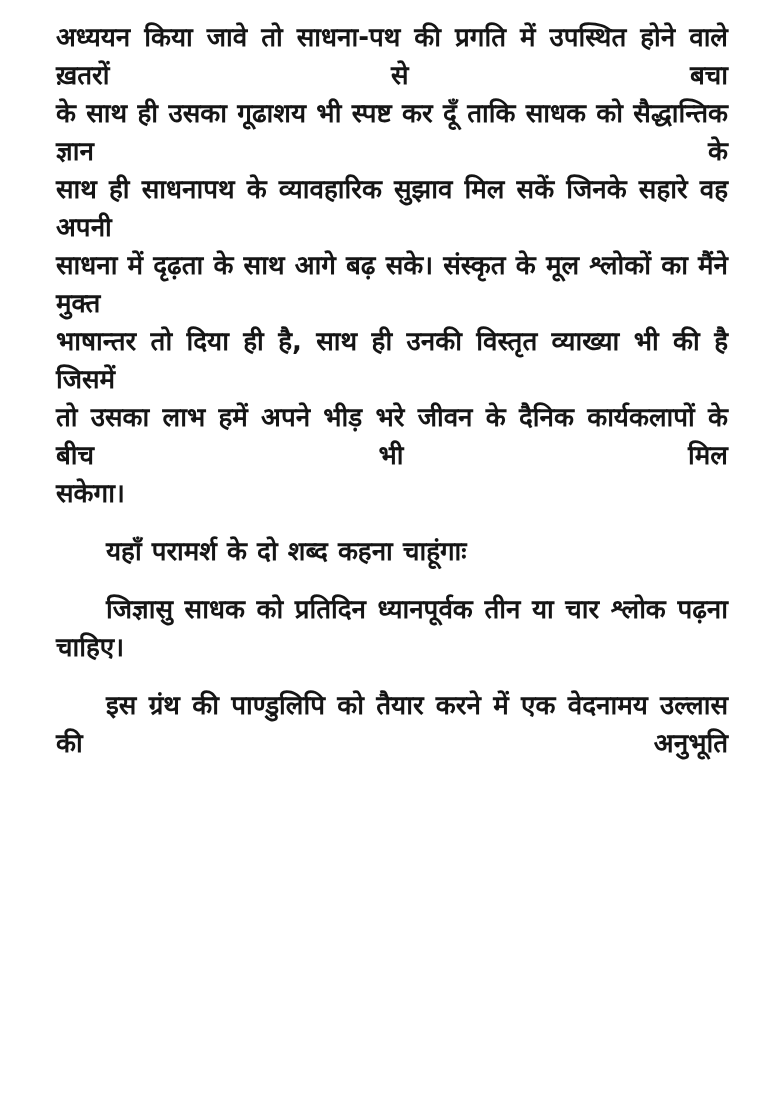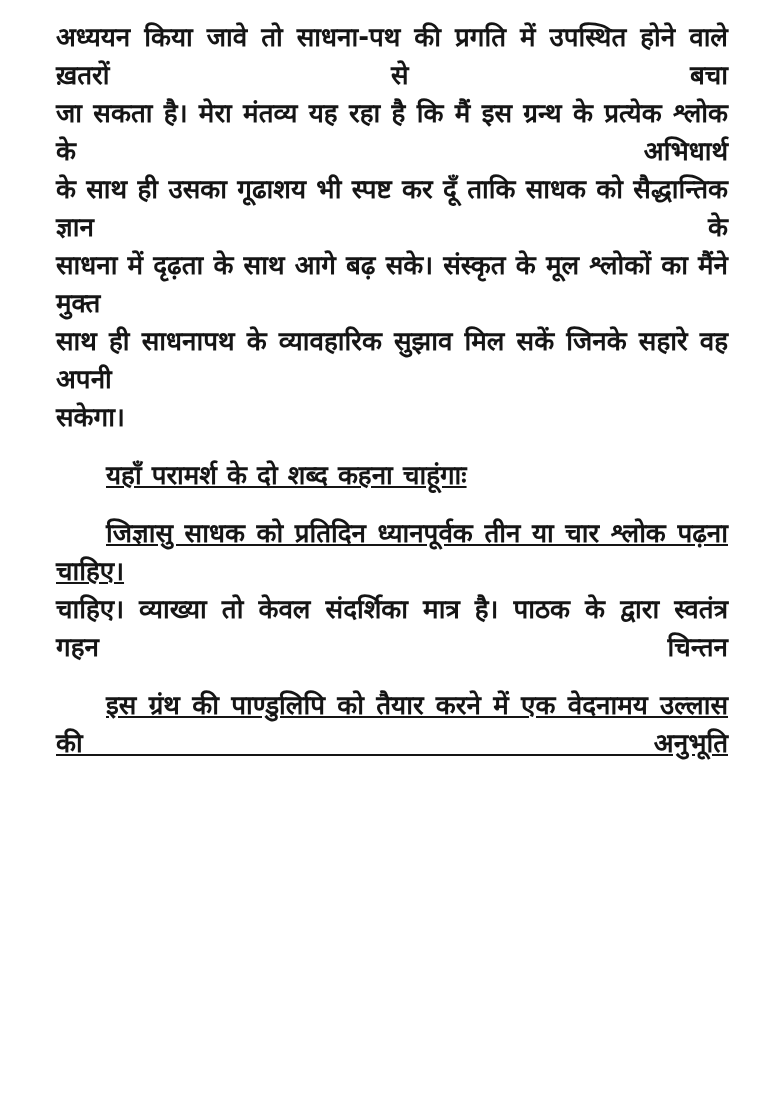--- a/index.html
+++ b/index.html
@@ -33,40 +33,39 @@
     text-align-last: justify;
     letter-spacing: 0px;
     word-spacing: 1px;
   }
   .line.no-justify {
     text-align: left;
     text-align-last: left;
   }
   .line.indent {
     text-indent: 50px;
-    text-decoration: underline;
   }
 </style>
 </head>
 <body>
 
 <div class="page">
   <div class="text-block" style="color: rgb(21, 21, 21);">
       <div class="paragraph">
         <div class="line">अध्ययन किया जावे तो साधना-पथ की प्रगति में उपस्थित होने वाले ख़तरों से बचा</div>
-        <div class="line">जा सकता है। मेरा मंतव्य यह रहा है कि मैं इस ग्रन्थ के प्रत्येक श्लोक के अभिधार्थ</div>
         <div class="line">के साथ ही उसका गूढाशय भी स्पष्ट कर दूँ ताकि साधक को सैद्धान्तिक ज्ञान के</div>
+        <div class="line">साथ ही साधनापथ के व्यावहारिक सुझाव मिल सकें जिनके सहारे वह अपनी</div>
         <div class="line">साधना में दृढ़ता के साथ आगे बढ़ सके। संस्कृत के मूल श्लोकों का मैंने मुक्त</div>
-        <div class="line">साथ ही साधनापथ के व्यावहारिक सुझाव मिल सकें जिनके सहारे वह अपनी</div>
+        <div class="line">भाषान्तर तो दिया ही है, साथ ही उनकी विस्तृत व्याख्या भी की है जिसमें</div>
+        <div class="line">तो उसका लाभ हमें अपने भीड़ भरे जीवन के दैनिक कार्यकलापों के बीच भी मिल</div>
         <div class="line no-justify">सकेगा।</div>
       </div>
       <div class="paragraph">
         <div class="line indent no-justify">यहाँ परामर्श के दो शब्द कहना चाहूंगाः</div>
       </div>
       <div class="paragraph">
         <div class="line indent">जिज्ञासु साधक को प्रतिदिन ध्यानपूर्वक तीन या चार श्लोक पढ़ना चाहिए।</div>
-        <div class="line">चाहिए। व्याख्या तो केवल संदर्शिका मात्र है। पाठक के द्वारा स्वतंत्र गहन चिन्तन</div>
       </div>
       <div class="paragraph">
         <div class="line indent">इस ग्रंथ की पाण्डुलिपि को तैयार करने में एक वेदनामय उल्लास की अनुभूति</div>
       </div>
     </div>
 </div>
 
 </body></html>

